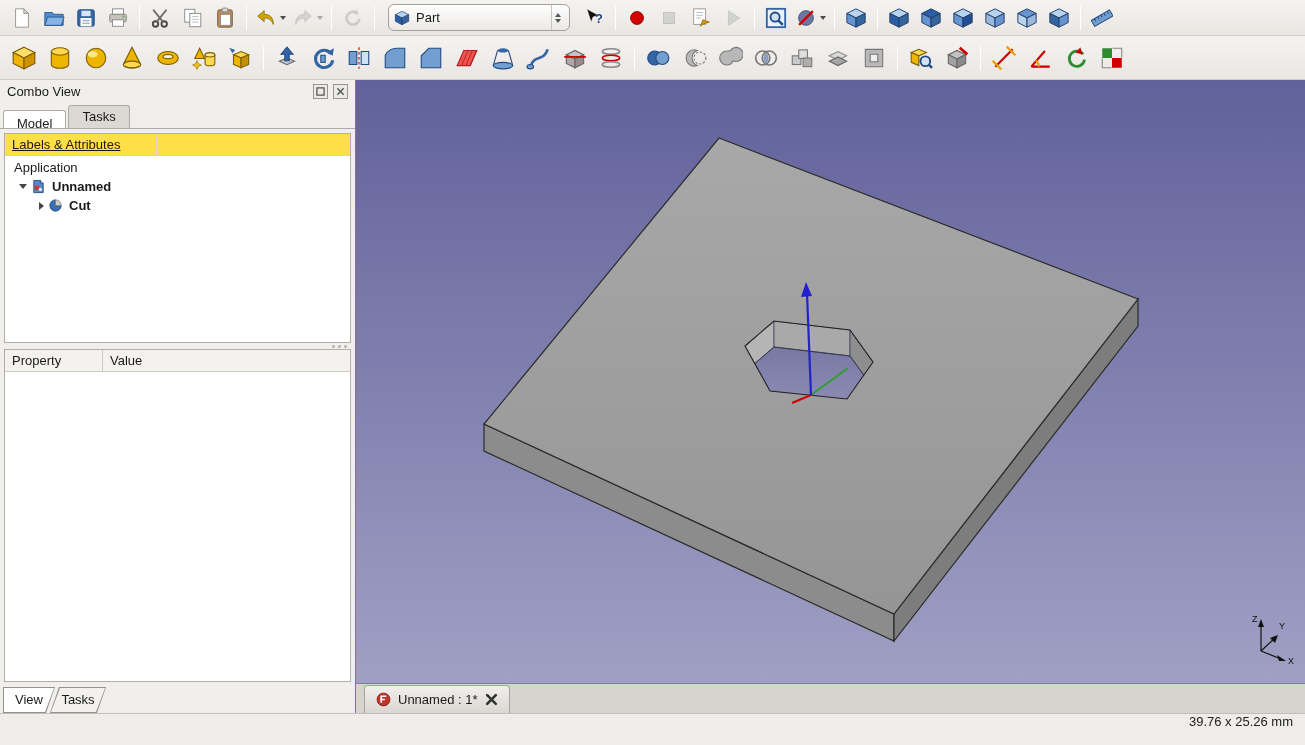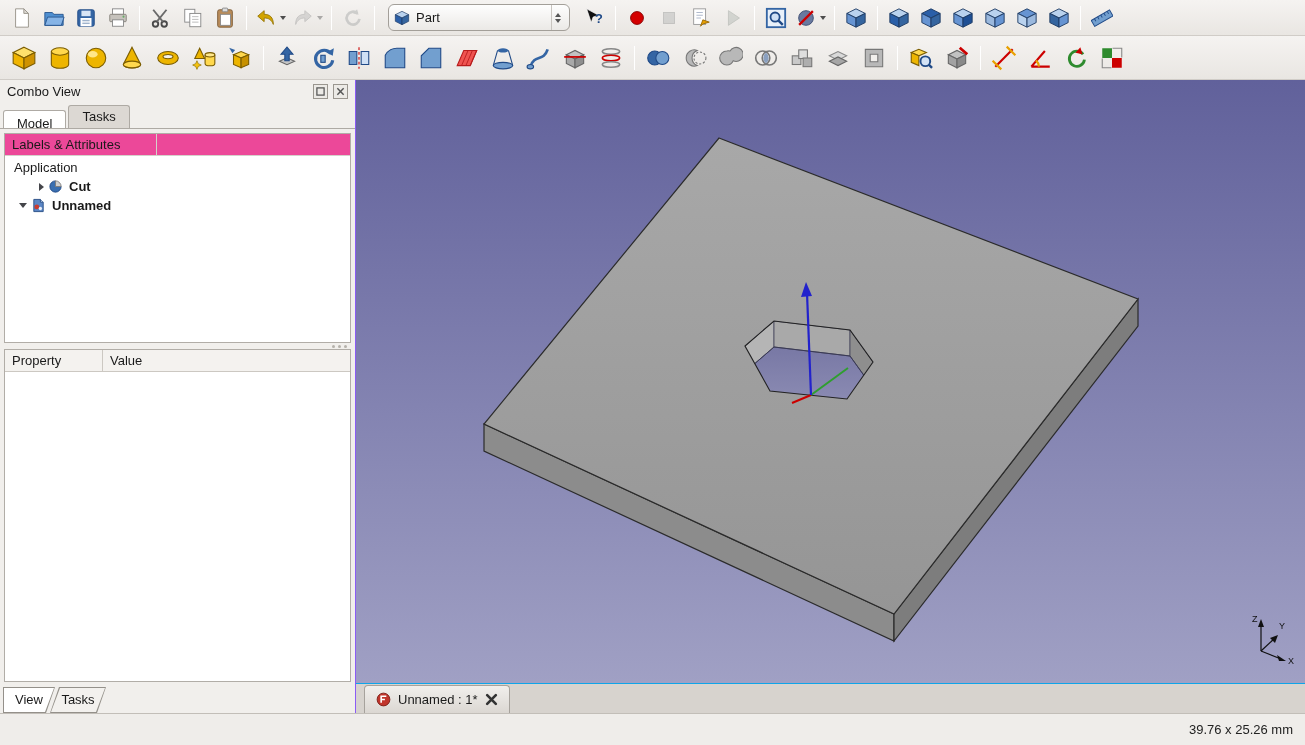--- a/index.html
+++ b/index.html
@@ -34,21 +34,21 @@
 .combo-view{width:356px;flex:0 0 356px;background:#f1efec;border-right:1px solid #8b5cf6;display:flex;flex-direction:column;min-height:0;}
 .cv-title{height:22px;display:flex;align-items:center;padding:0 7px;flex:0 0 auto;}
 .cv-title .sp{flex:1;}
 .cv-btn{width:15px;height:15px;border:1px solid #9a968f;background:#eceae6;display:flex;align-items:center;justify-content:center;margin-left:5px;}
 .cv-btn svg{width:9px;height:9px;display:block;}
 .cv-tabs{display:flex;align-items:flex-end;height:26px;padding:0 3px;flex:0 0 auto;}
 .cv-tab{height:23px;padding:3px 13px;background:#dcd8d3;border:1px solid #aeaaa4;border-bottom:none;border-radius:3px 3px 0 0;margin-right:2px;}
 .cv-tab.active{background:#ffffff;height:18px;padding-top:5px;}
 .cv-content{flex:1;display:flex;flex-direction:column;border-top:1px solid #aeaaa4;min-height:0;padding:4px;background:#f1efec;}
 .tree-panel{background:#fff;border:1px solid #b1ada7;height:210px;display:flex;flex-direction:column;flex:0 0 auto;}
-.tree-header{display:flex;background:#ec4899;border-bottom:1px solid #d5d1cb;flex:0 0 auto;}
+.tree-header{display:flex;background:#fde047;border-bottom:1px solid #d5d1cb;flex:0 0 auto;text-decoration:underline;}
 .th-cell{width:152px;padding:3px 7px;border-right:1px solid #d5d1cb;}
 .tree{flex:1;overflow:hidden;padding-top:2px;}
 .tree-row{display:flex;align-items:center;height:19px;}
 .t-label{padding:0 2px;}
 .t-label.bold{font-weight:bold;}
 .arr{display:inline-block;margin:0 4px 0 0;}
 .arr-down{width:0;height:0;border-left:4px solid transparent;border-right:4px solid transparent;border-top:5px solid #44454a;}
 .arr-right{width:0;height:0;border-top:4px solid transparent;border-bottom:4px solid transparent;border-left:5px solid #44454a;}
 .t-icon{width:15px;height:15px;margin-right:4px;}
 .t-icon svg{width:100%;height:100%;display:block;}
@@ -76,21 +76,21 @@
 .viewport{flex:1;position:relative;min-height:0;}
 .viewport .scene{position:absolute;inset:0;width:100%;height:100%;display:block;}
 .nav-axes{position:absolute;right:6px;bottom:18px;width:54px;height:54px;}
 .doc-strip{height:30px;background:#d7d3ce;border-top:1px solid #0ea5e9;display:flex;align-items:flex-end;padding-left:8px;flex:0 0 auto;}
 .doc-tab{display:flex;align-items:center;gap:7px;height:28px;padding:0 11px;background:linear-gradient(#f1efec,#dbd7d2);border:1px solid #a6a29c;border-bottom:none;border-radius:4px 4px 0 0;}
 .doc-tab .d-icon{width:15px;height:15px;}
 .doc-tab .d-icon svg,.doc-close svg{width:100%;height:100%;display:block;}
 .doc-close{width:13px;height:13px;}
 
 
-.status-bar{height:32px;background:#efedea;border-top:1px solid #c2beb8;display:flex;align-items:center;justify-content:flex-end;padding:0 12px;flex:0 0 auto;color:#222;}
+.status-bar{height:32px;background:#efedea;border-top:1px solid #c2beb8;display:flex;align-items:flex-start;justify-content:flex-end;padding:0 12px;flex:0 0 auto;color:#222;}
 </style>
 </head>
 <body>
 
 <div class="app">
 
   <div class="toolbar row1" id="tb1">
       <div class="tb-btn">
         <span class="tb-icon">
           <svg viewBox="0 0 24 24">
@@ -618,42 +618,42 @@
         <div class="cv-tab"><span>Tasks</span></div>
       </div>
       <div class="cv-content">
         <div class="tree-panel">
           <div class="tree-header">
             <div class="th-cell">Labels &amp; Attributes</div>
           </div>
           <div class="tree">
             <div class="tree-row" style="padding-left:7px">
               <span class="t-label">Application</span>
-            </div>
-            <div class="tree-row" style="padding-left:34px">
-              <span class="arr arr-right"></span>
-              <span class="t-icon">
-                <svg viewBox="0 0 16 16">
-                    <path d="M8 2a6 6 0 1 0 6 6H8z" fill="#3a6fb0" stroke="#204a87"></path>
-                    <path d="M8 2a6 6 0 0 1 6 6H8z" fill="#cfcfcf" stroke="#7e7e7e"></path>
-                  </svg>
-              </span>
-              <span class="t-label bold">Cut</span>
             </div>
             <div class="tree-row" style="padding-left:14px">
               <span class="arr arr-down"></span>
               <span class="t-icon">
                 <svg viewBox="0 0 16 16">
                     <path d="M3 1.5h7l3 3V14.5H3z" fill="#5b86c5" stroke="#2a4f86"></path>
                     <path d="M10 1.5v3h3" fill="#c9daf0" stroke="#2a4f86"></path>
                     <circle cx="6.2" cy="9.5" r="2.6" fill="#cc3b2f"></circle>
                     <circle cx="10" cy="11.2" r="1.8" fill="#e8eef8"></circle>
                   </svg>
               </span>
               <span class="t-label bold">Unnamed</span>
+            </div>
+            <div class="tree-row" style="padding-left:34px">
+              <span class="arr arr-right"></span>
+              <span class="t-icon">
+                <svg viewBox="0 0 16 16">
+                    <path d="M8 2a6 6 0 1 0 6 6H8z" fill="#3a6fb0" stroke="#204a87"></path>
+                    <path d="M8 2a6 6 0 0 1 6 6H8z" fill="#cfcfcf" stroke="#7e7e7e"></path>
+                  </svg>
+              </span>
+              <span class="t-label bold">Cut</span>
             </div>
           </div>
         </div>
         <div class="splitter">
             <i></i>
             <i></i>
             <i></i>
           </div>
         <div class="prop-panel">
           <div class="prop-header">

